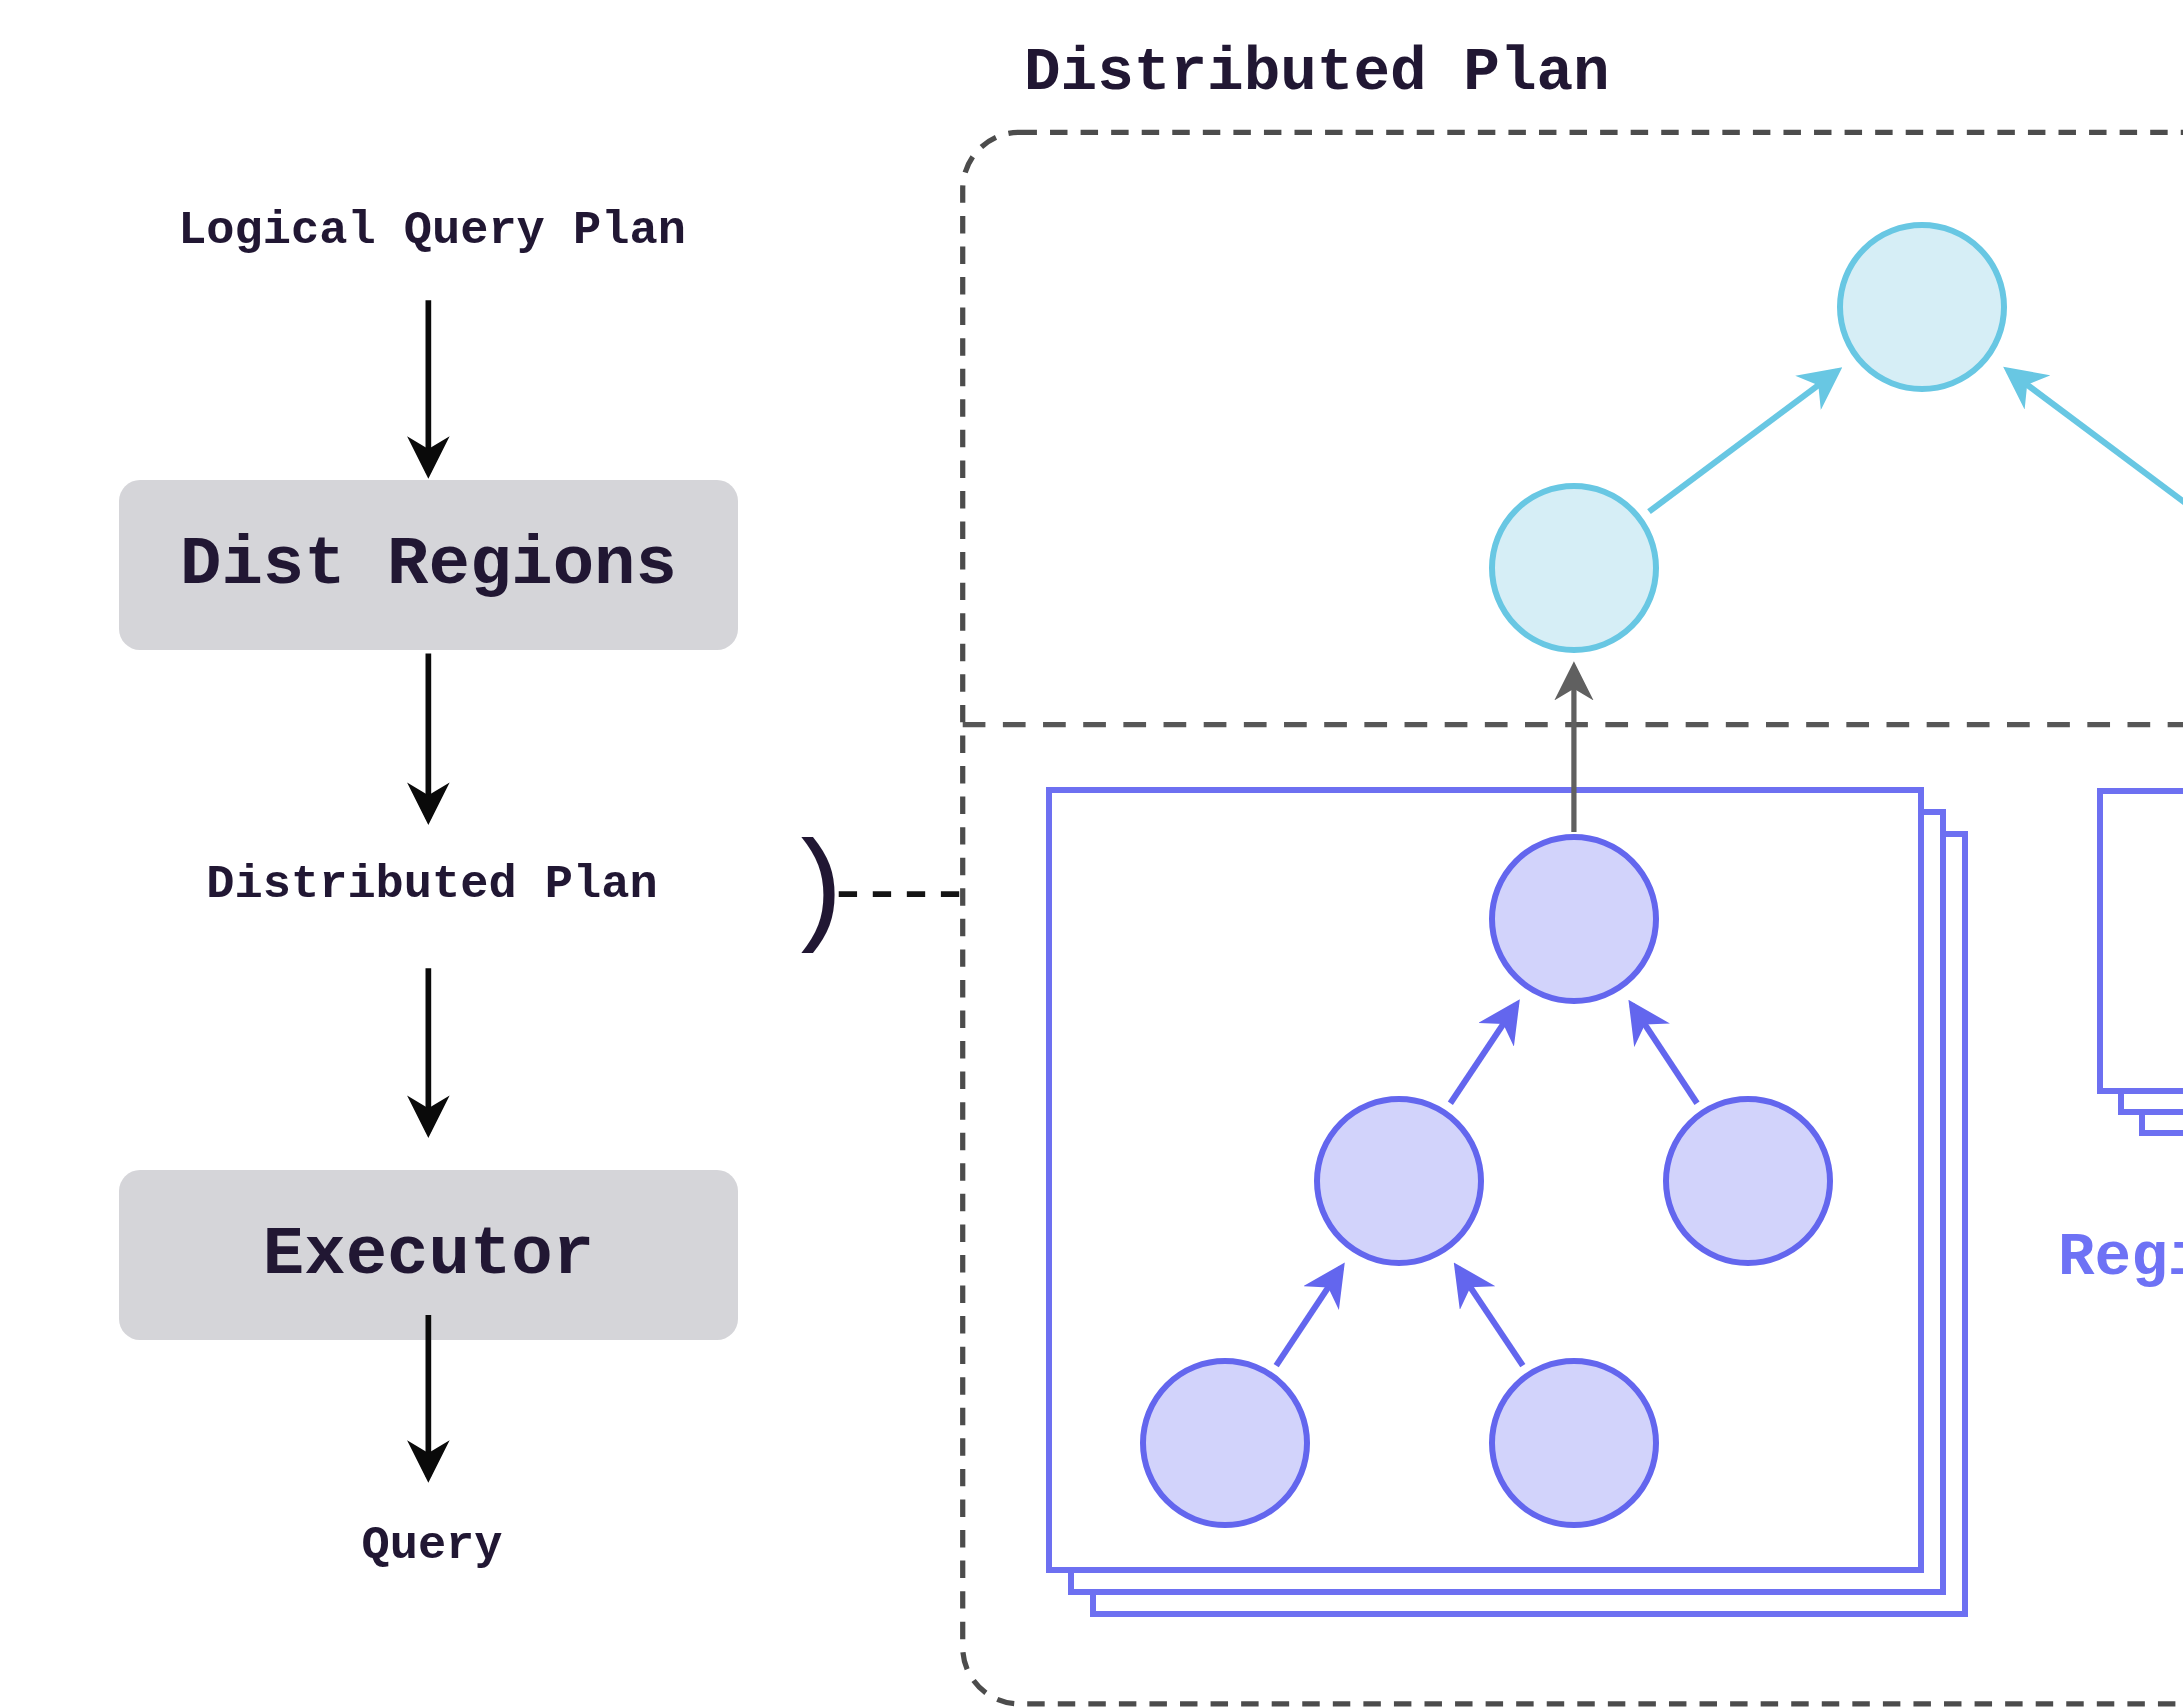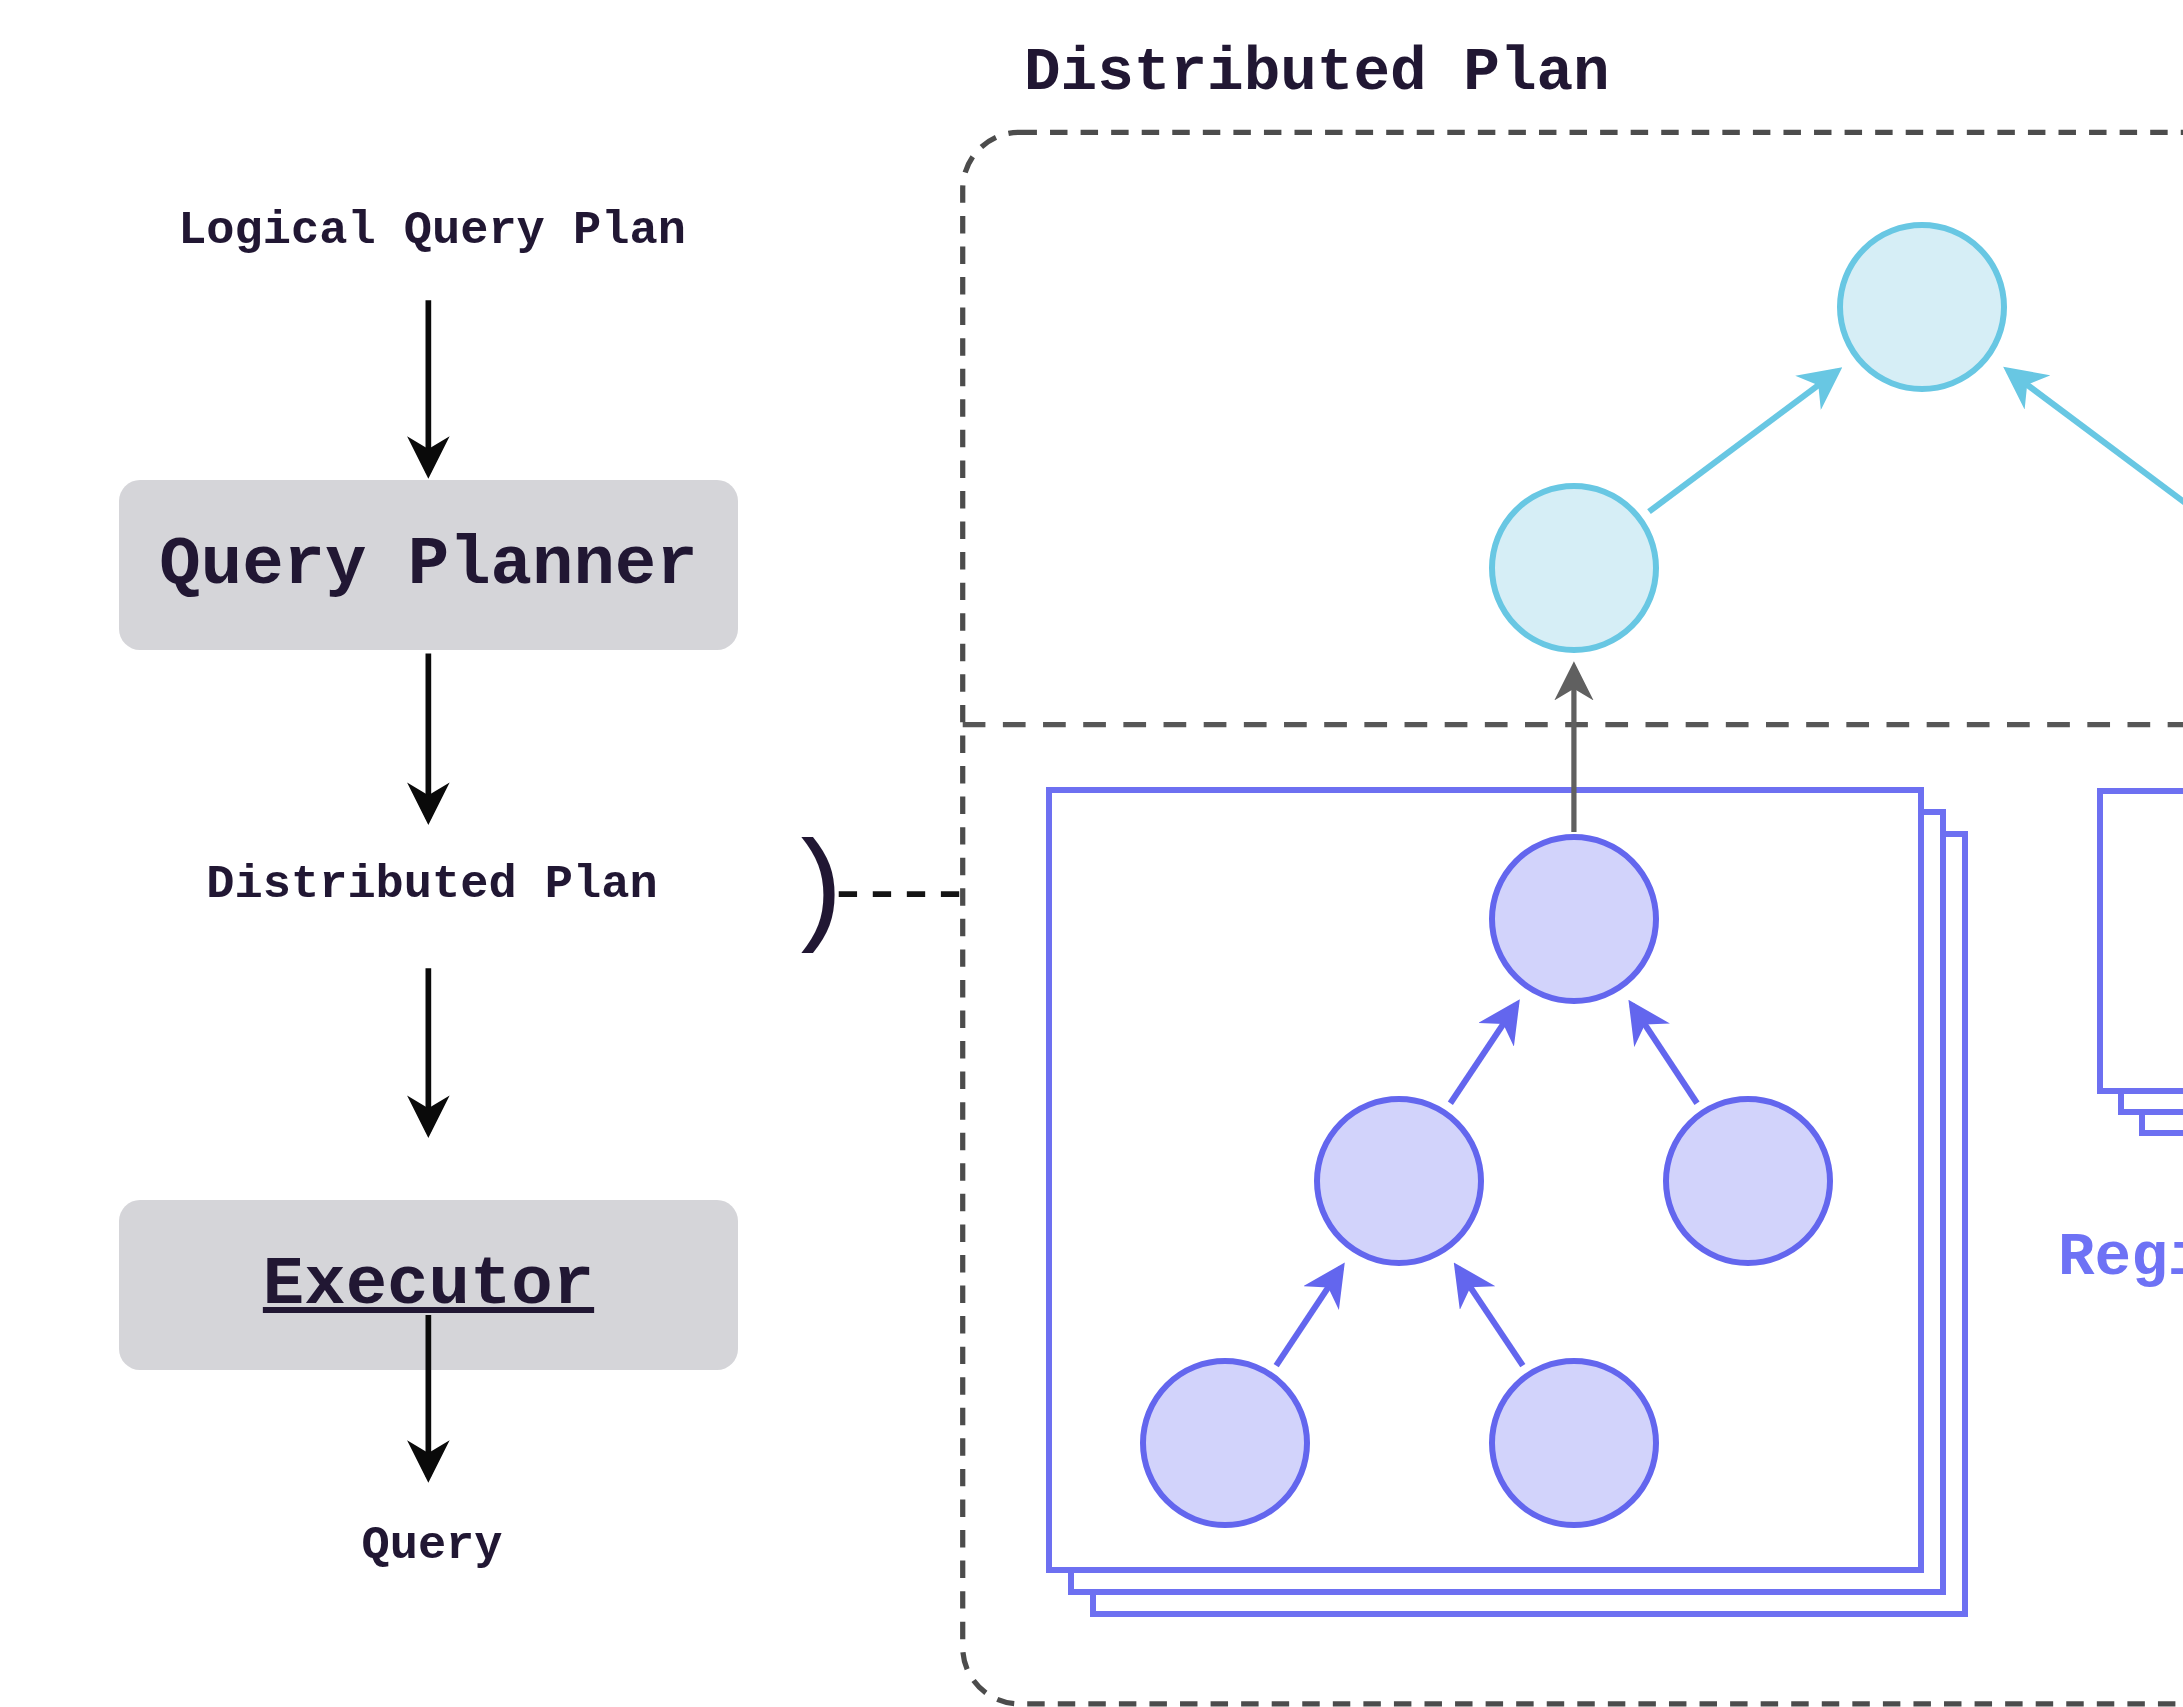--- a/index.html
+++ b/index.html
@@ -61,27 +61,27 @@
   .mk-purple{fill:var(--purple-border);}
 </style>
 </head>
 <body>
 
 <div id="canvas">
 
   <div class="txt t158 center" style="left:52px;top:204px;width:760px;">Logical Query Plan</div>
 
   <div class="flow-box" style="top:480px;">
-    <span>Query Planner</span>
+    <span>Dist Regions</span>
   </div>
 
   <div class="txt t158 center" style="left:52px;top:858px;width:760px;">Distributed Plan</div>
   <div class="brace">)</div>
 
-  <div class="flow-box" style="top:1200px;text-decoration:underline;">
+  <div class="flow-box" style="top:1170px;">
     <span>Executor</span>
   </div>
 
   <div class="txt t158 center" style="left:52px;top:1519px;width:760px;">Query</div>
 
   <div class="txt t140" style="left:1024px;top:38px;">Distributed Plan</div>
 
   <div class="stack-layer" style="left:1090px;top:831px;width:878px;height:786px;"></div>
   <div class="stack-layer" style="left:1068px;top:809px;width:878px;height:786px;"></div>
   <div class="stack-layer" style="left:1046px;top:787px;width:878px;height:786px;"></div>

